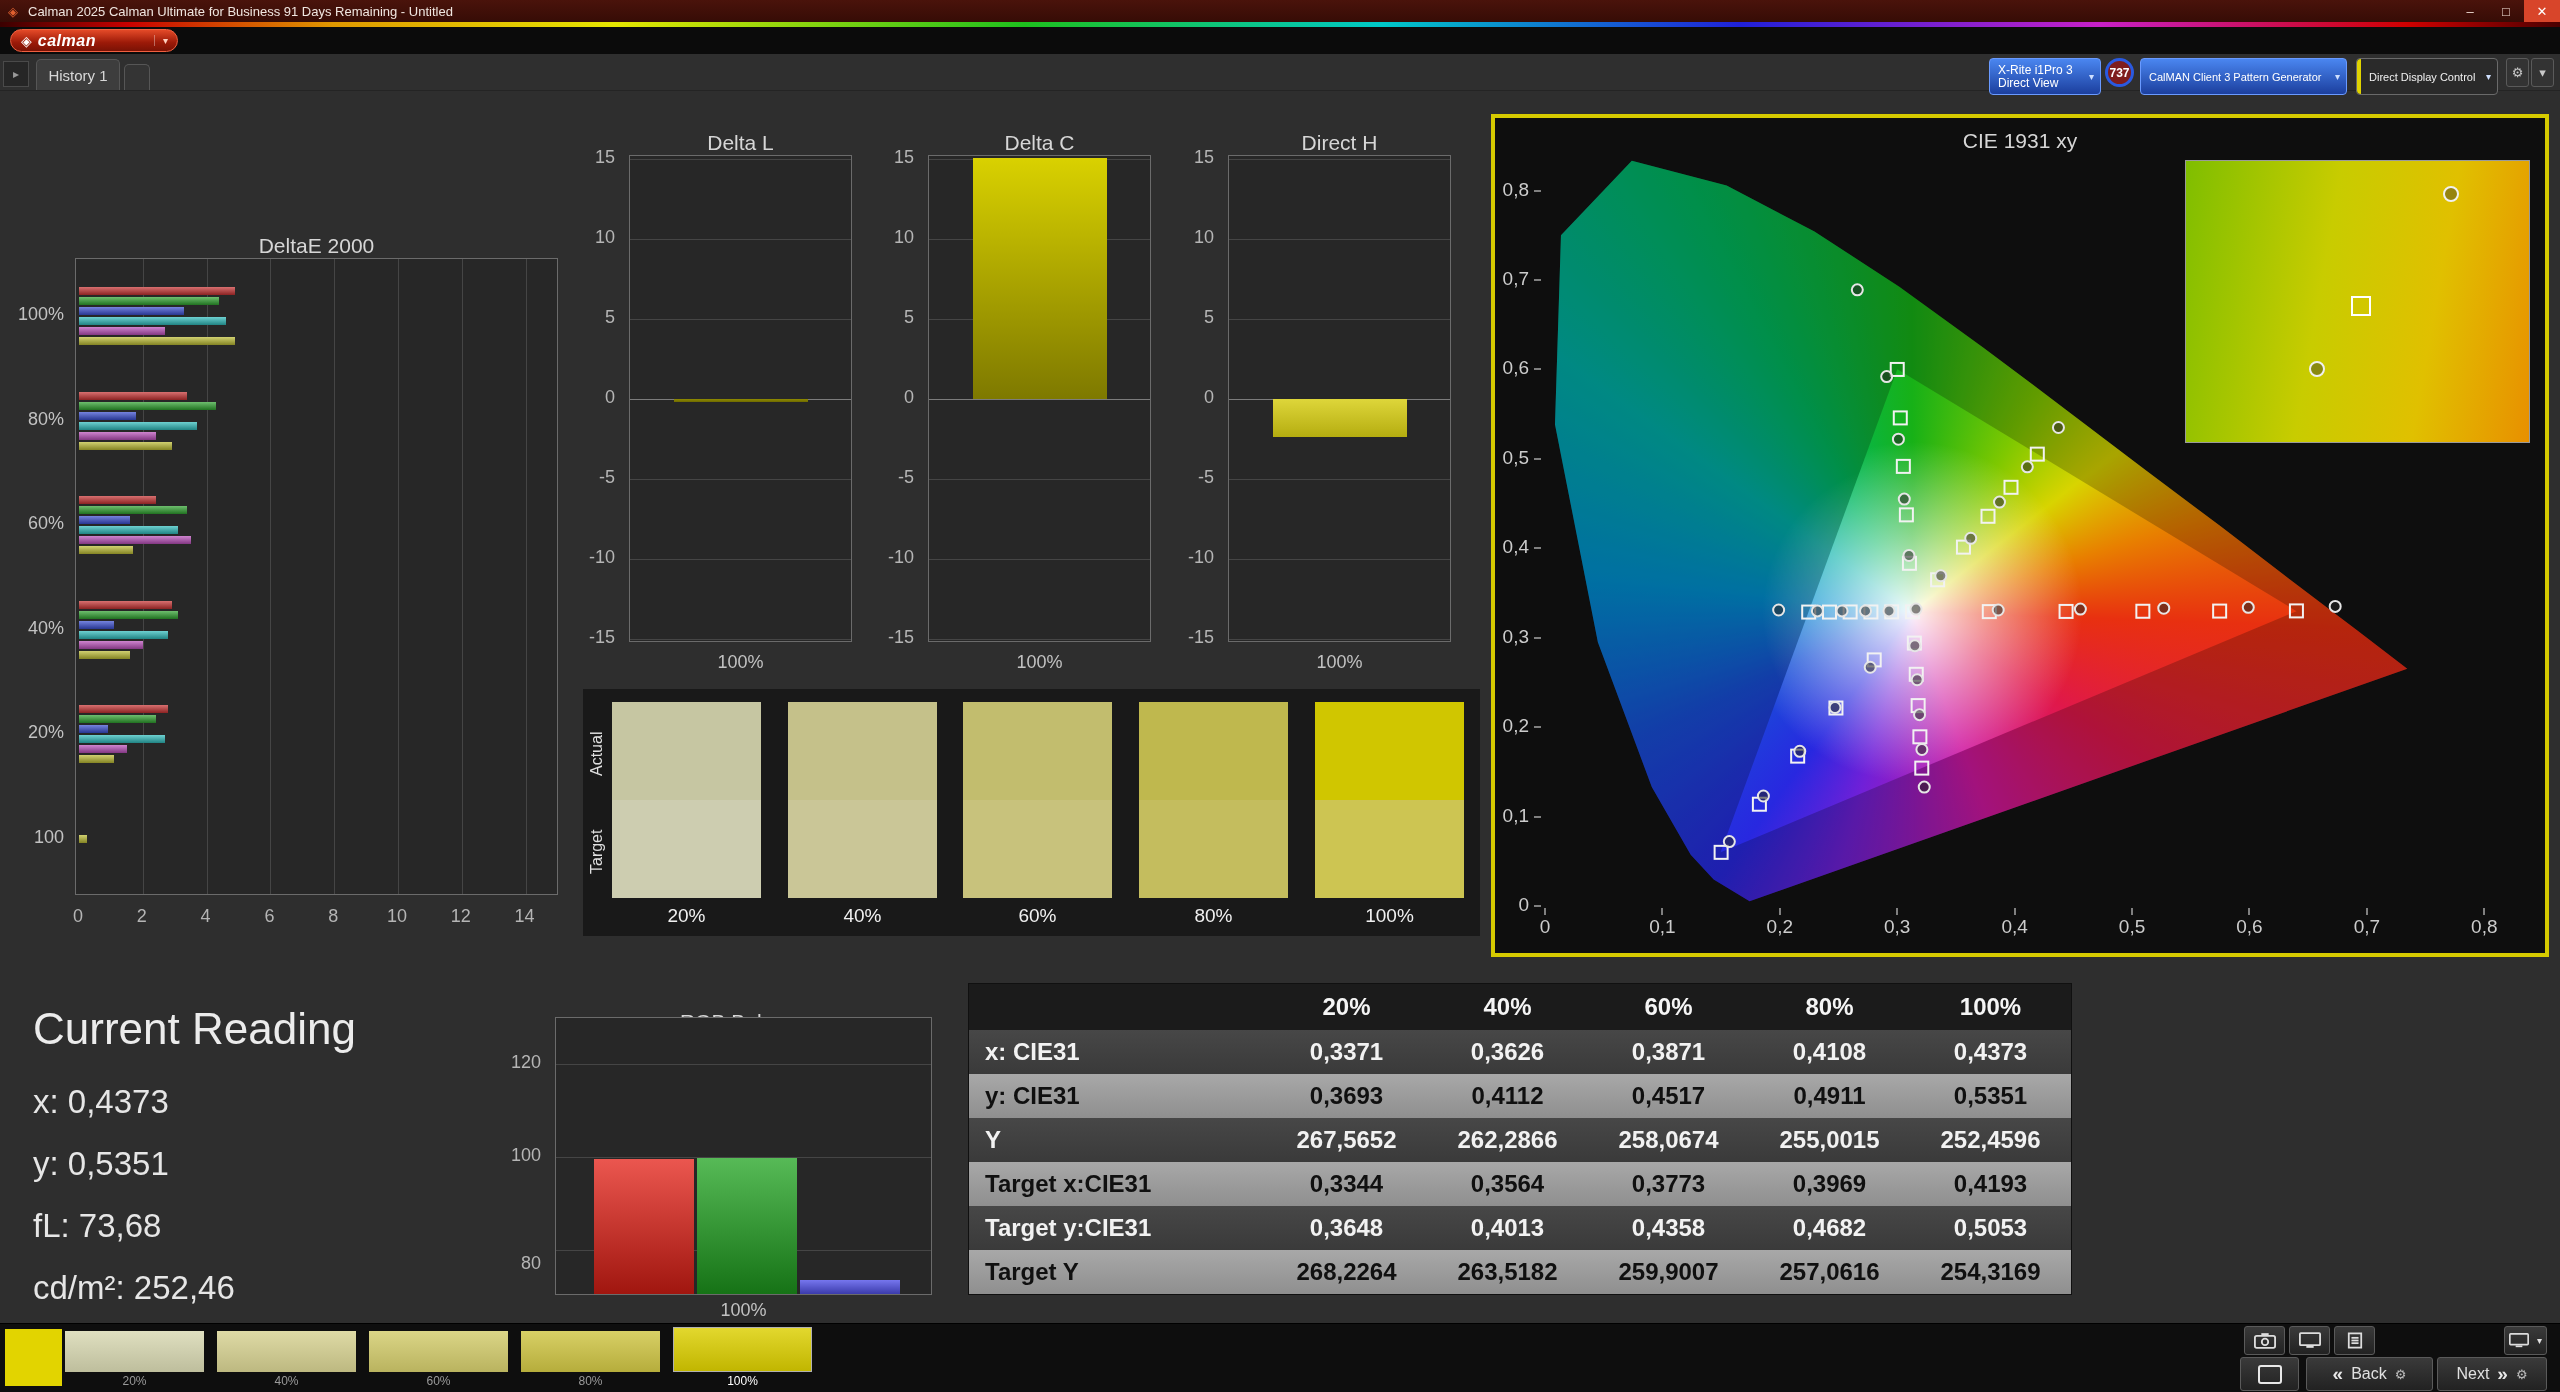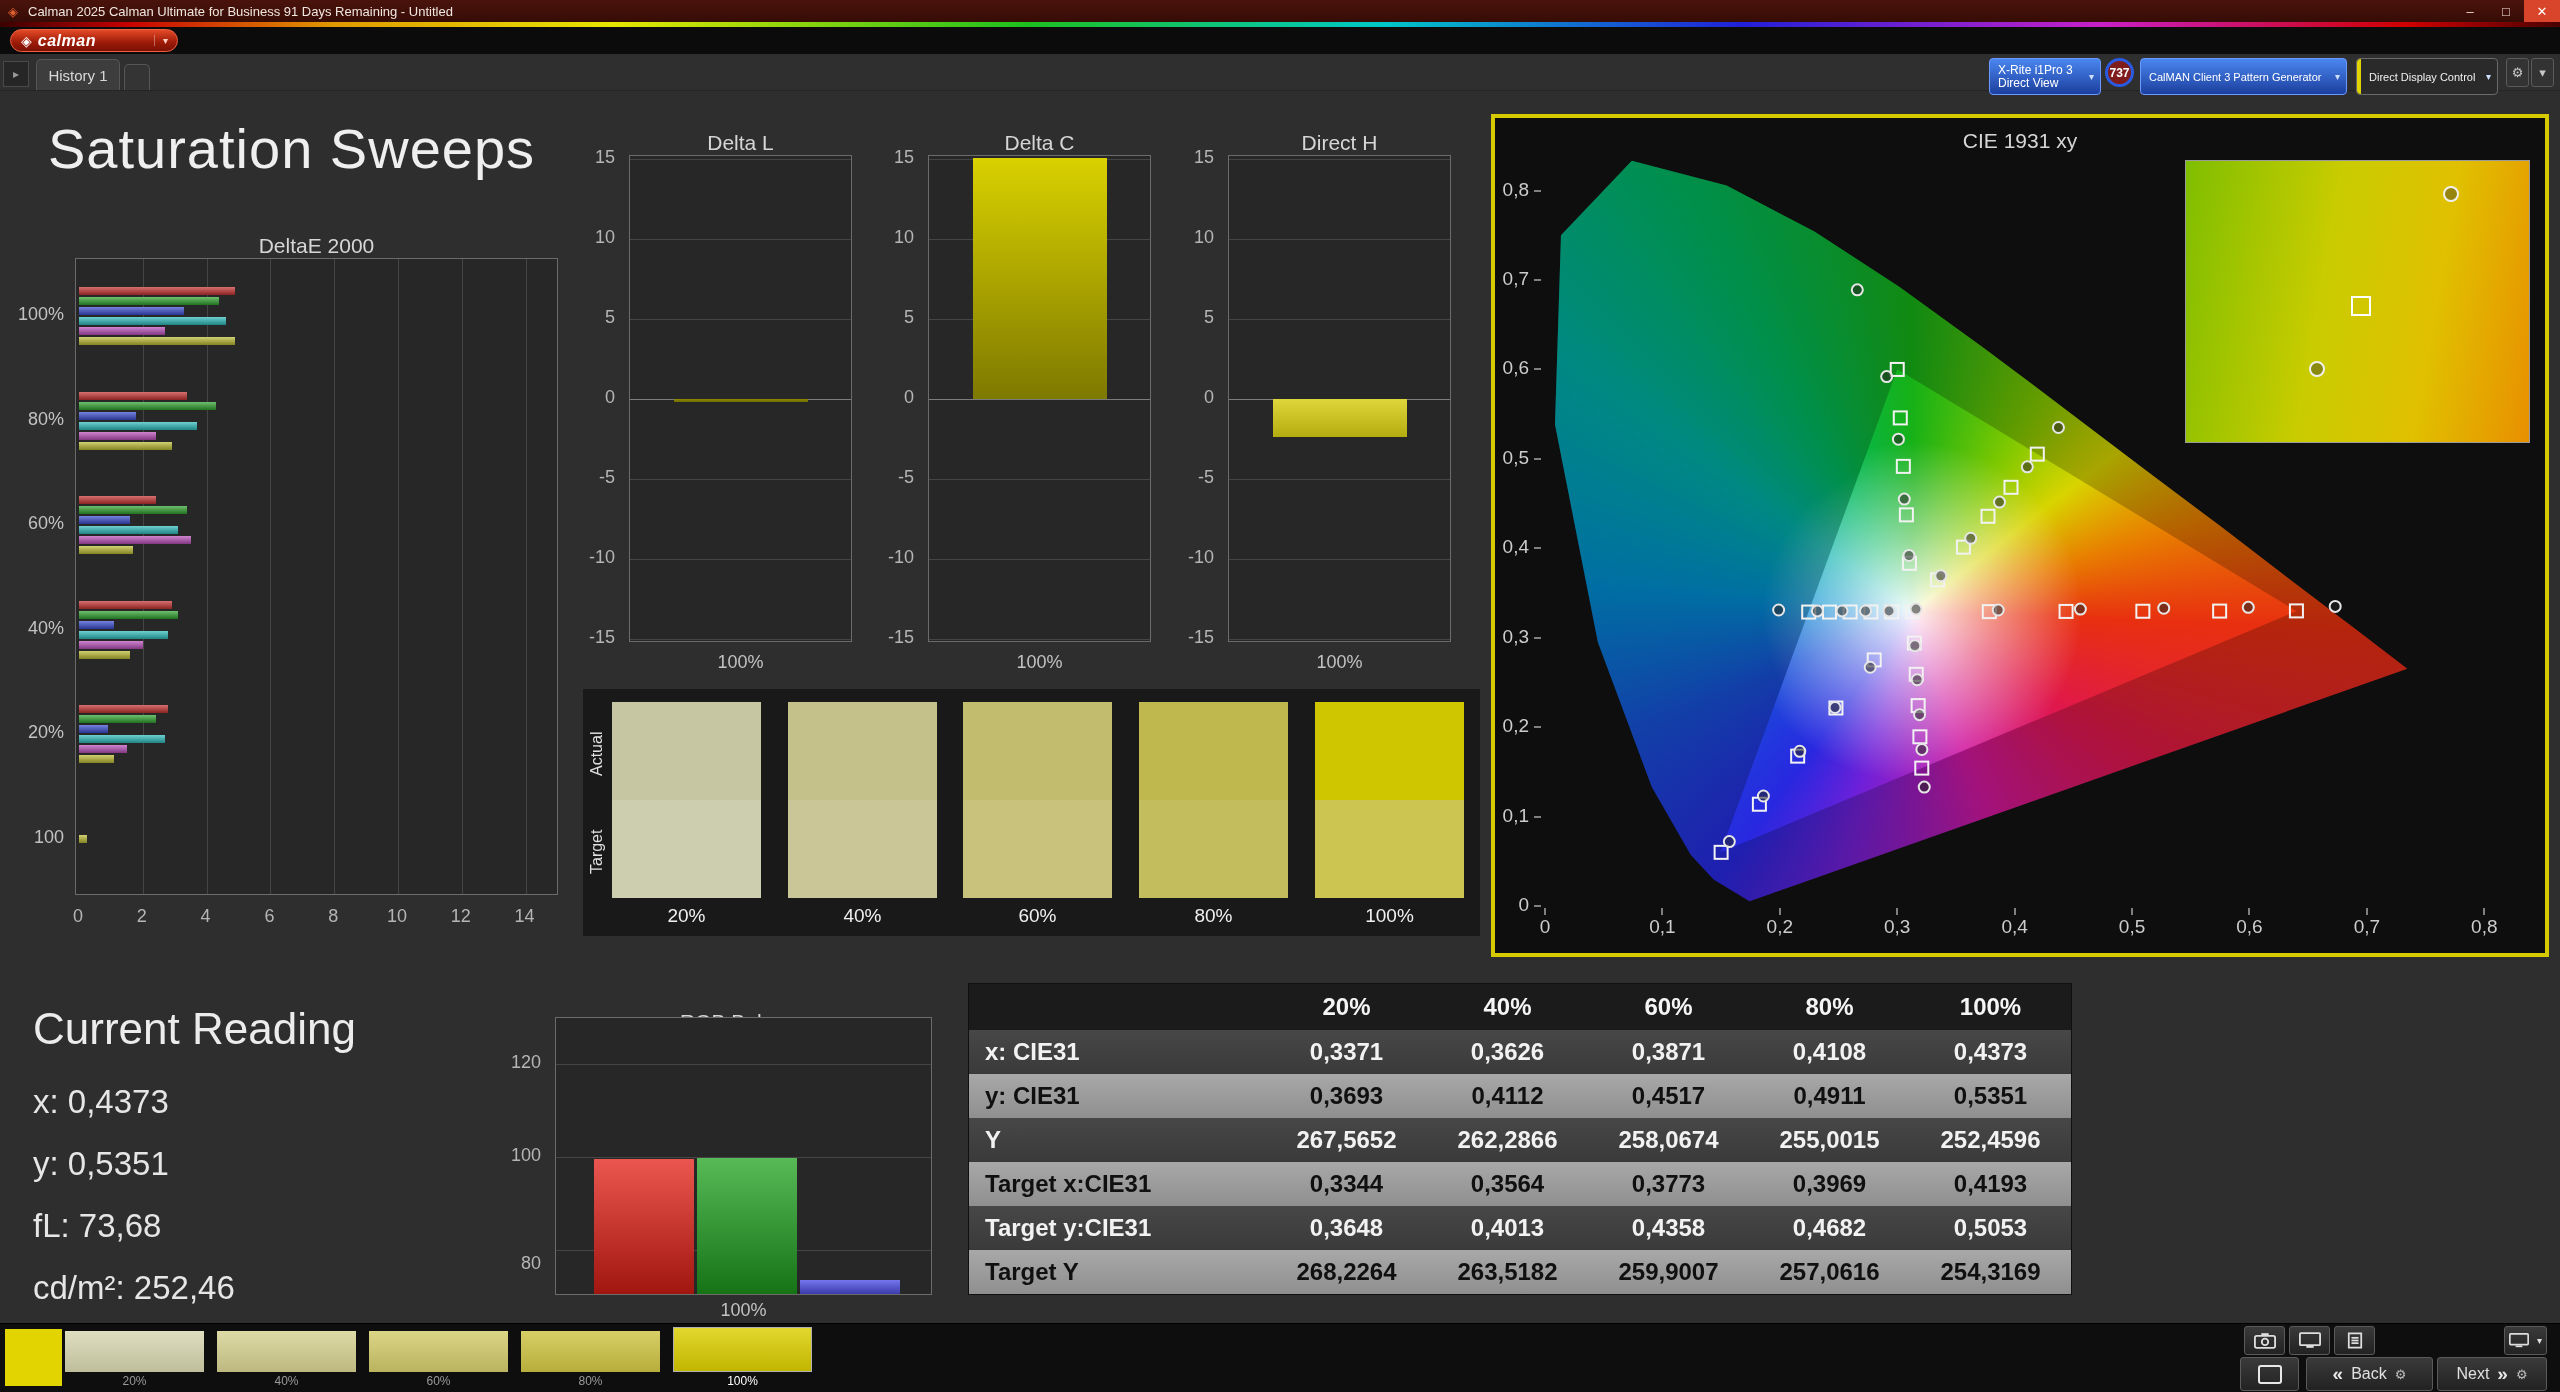--- a/index.html
+++ b/index.html
@@ -189,21 +189,20 @@
       <span class="caret">▾</span>
     </div>
     <div class="gear-btn" style="left:2506px;">
       <span>⚙</span>
     </div>
     <div class="gear-btn" style="left:2531px;">
       <span>▾</span>
     </div>
   </div>
 
-  <div class="page-title">Saturation Sweeps</div>
 
   <div class="chart-title" style="left:75px;top:234px;width:483px;">DeltaE 2000</div>
   <div class="plot" style="left:75px;top:258px;width:483px;height:637px;">
       <div class="grid-v" style="left: 66.8px;"></div>
       <div class="grid-v" style="left: 130.6px;"></div>
       <div class="grid-v" style="left: 194.4px;"></div>
       <div class="grid-v" style="left: 258.2px;"></div>
       <div class="grid-v" style="left: 322px;"></div>
       <div class="grid-v" style="left: 385.8px;"></div>
       <div class="grid-v" style="left: 449.6px;"></div>

